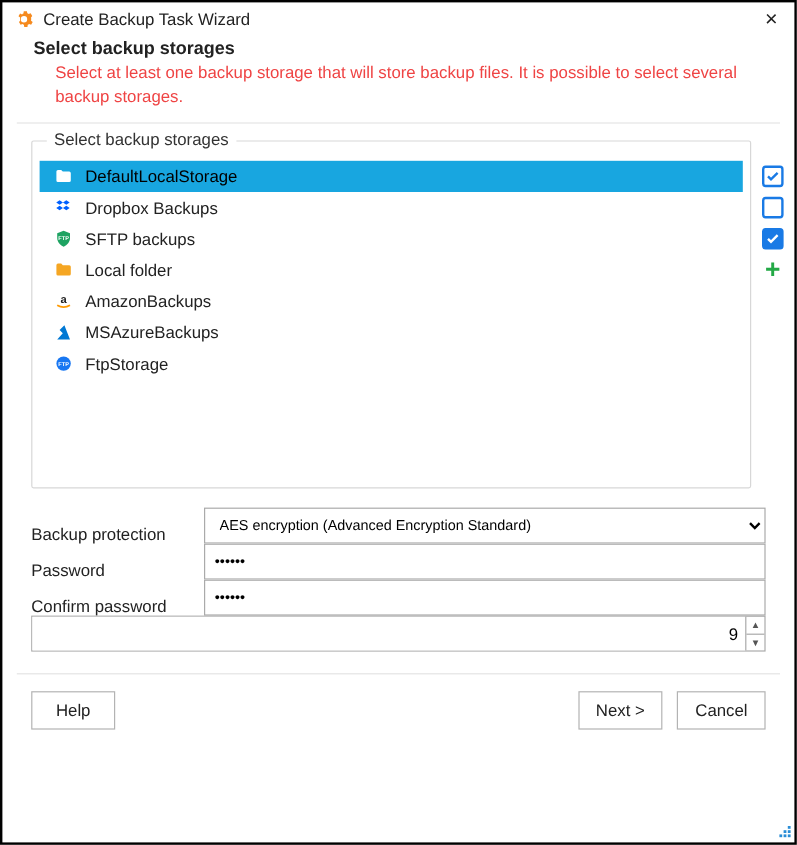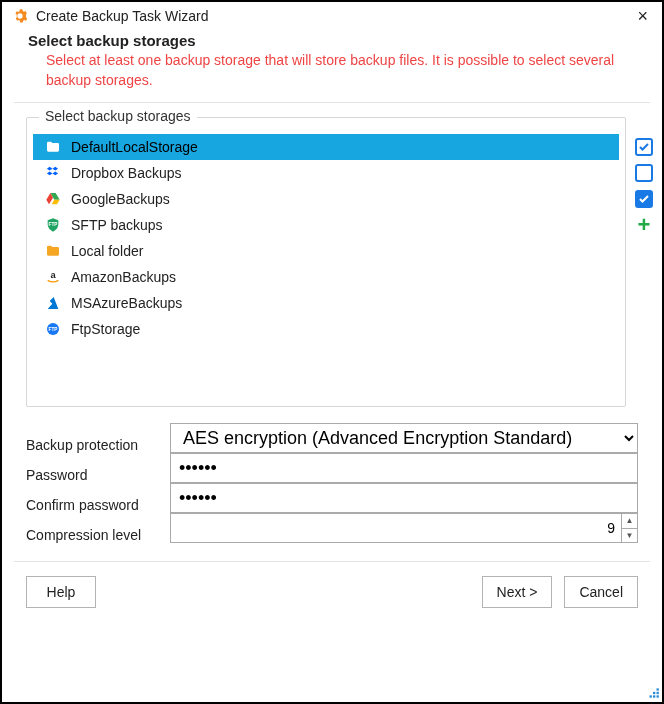--- a/index.html
+++ b/index.html
@@ -117,21 +117,21 @@
     width: 134px;
     font-size: 14px;
     color: #222;
   }
   .form-row select,
   .form-row input[type="password"] {
     flex: 1;
     height: 30px;
     border: 1px solid #aaa;
     padding: 3px 8px;
-    font-size: 18px;
+    font-size: 12px;
     background:#fff;
   }
   .spin-wrap {
     flex: 1;
     display: flex;
     align-items: stretch;
     height: 30px;
     border: 1px solid #aaa;
   }
   .spin-wrap input {
@@ -206,30 +206,20 @@
           <span class="sicon">
             <svg viewBox="0 0 24 24">
               <path fill="#0061ff" d="M6 2l6 4-6 4-6-4 6-4zm12 0l6 4-6 4-6-4 6-4zM6 12l6 4-6 4-6-4 6-4zm12 0l6 4-6 4-6-4 6-4z" transform="scale(.7) translate(4 2)"></path>
             </svg>
           </span>
           <span>Dropbox Backups</span>
         </div>
         <div class="storage-item">
           <span class="sicon">
             <svg viewBox="0 0 24 24">
-              <path fill="#34a853" d="M8 3h8l6 10h-8L8 3z"></path>
-              <path fill="#fbbc04" d="M14 13h8l-4 7H10l4-7z"></path>
-              <path fill="#ea4335" d="M8 3L2 13l4 7 6-10L8 3z"></path>
-            </svg>
-          </span>
-          <span>GoogleBackups</span>
-        </div>
-        <div class="storage-item">
-          <span class="sicon">
-            <svg viewBox="0 0 24 24">
               <path fill="#1ea362" d="M12 2l8 3v6c0 5-3.5 9-8 11-4.5-2-8-6-8-11V5l8-3z"></path>
               <text x="12" y="14" text-anchor="middle" font-size="7" fill="#fff" font-family="Arial" font-weight="bold">FTP</text>
             </svg>
           </span>
           <span>SFTP backups</span>
         </div>
         <div class="storage-item">
           <span class="sicon">
             <svg viewBox="0 0 24 24">
               <path fill="#f5a623" d="M3 6a2 2 0 0 1 2-2h4l2 2h8a2 2 0 0 1 2 2v9a2 2 0 0 1-2 2H5a2 2 0 0 1-2-2V6z"></path>
@@ -298,21 +288,20 @@
   </div>
   <div class="form-row">
     <label>Password</label>
     <input type="password" value="••••••" style="">
   </div>
   <div class="form-row">
     <label>Confirm password</label>
     <input type="password" value="••••••" style="">
   </div>
   <div class="form-row">
-    <label>Compression level</label>
     <div class="spin-wrap">
       <input value="9" style="">
       <div class="spinners">
         <div class="sp">▲</div>
         <div class="sp">▼</div>
       </div>
     </div>
   </div>
 </div>
 

